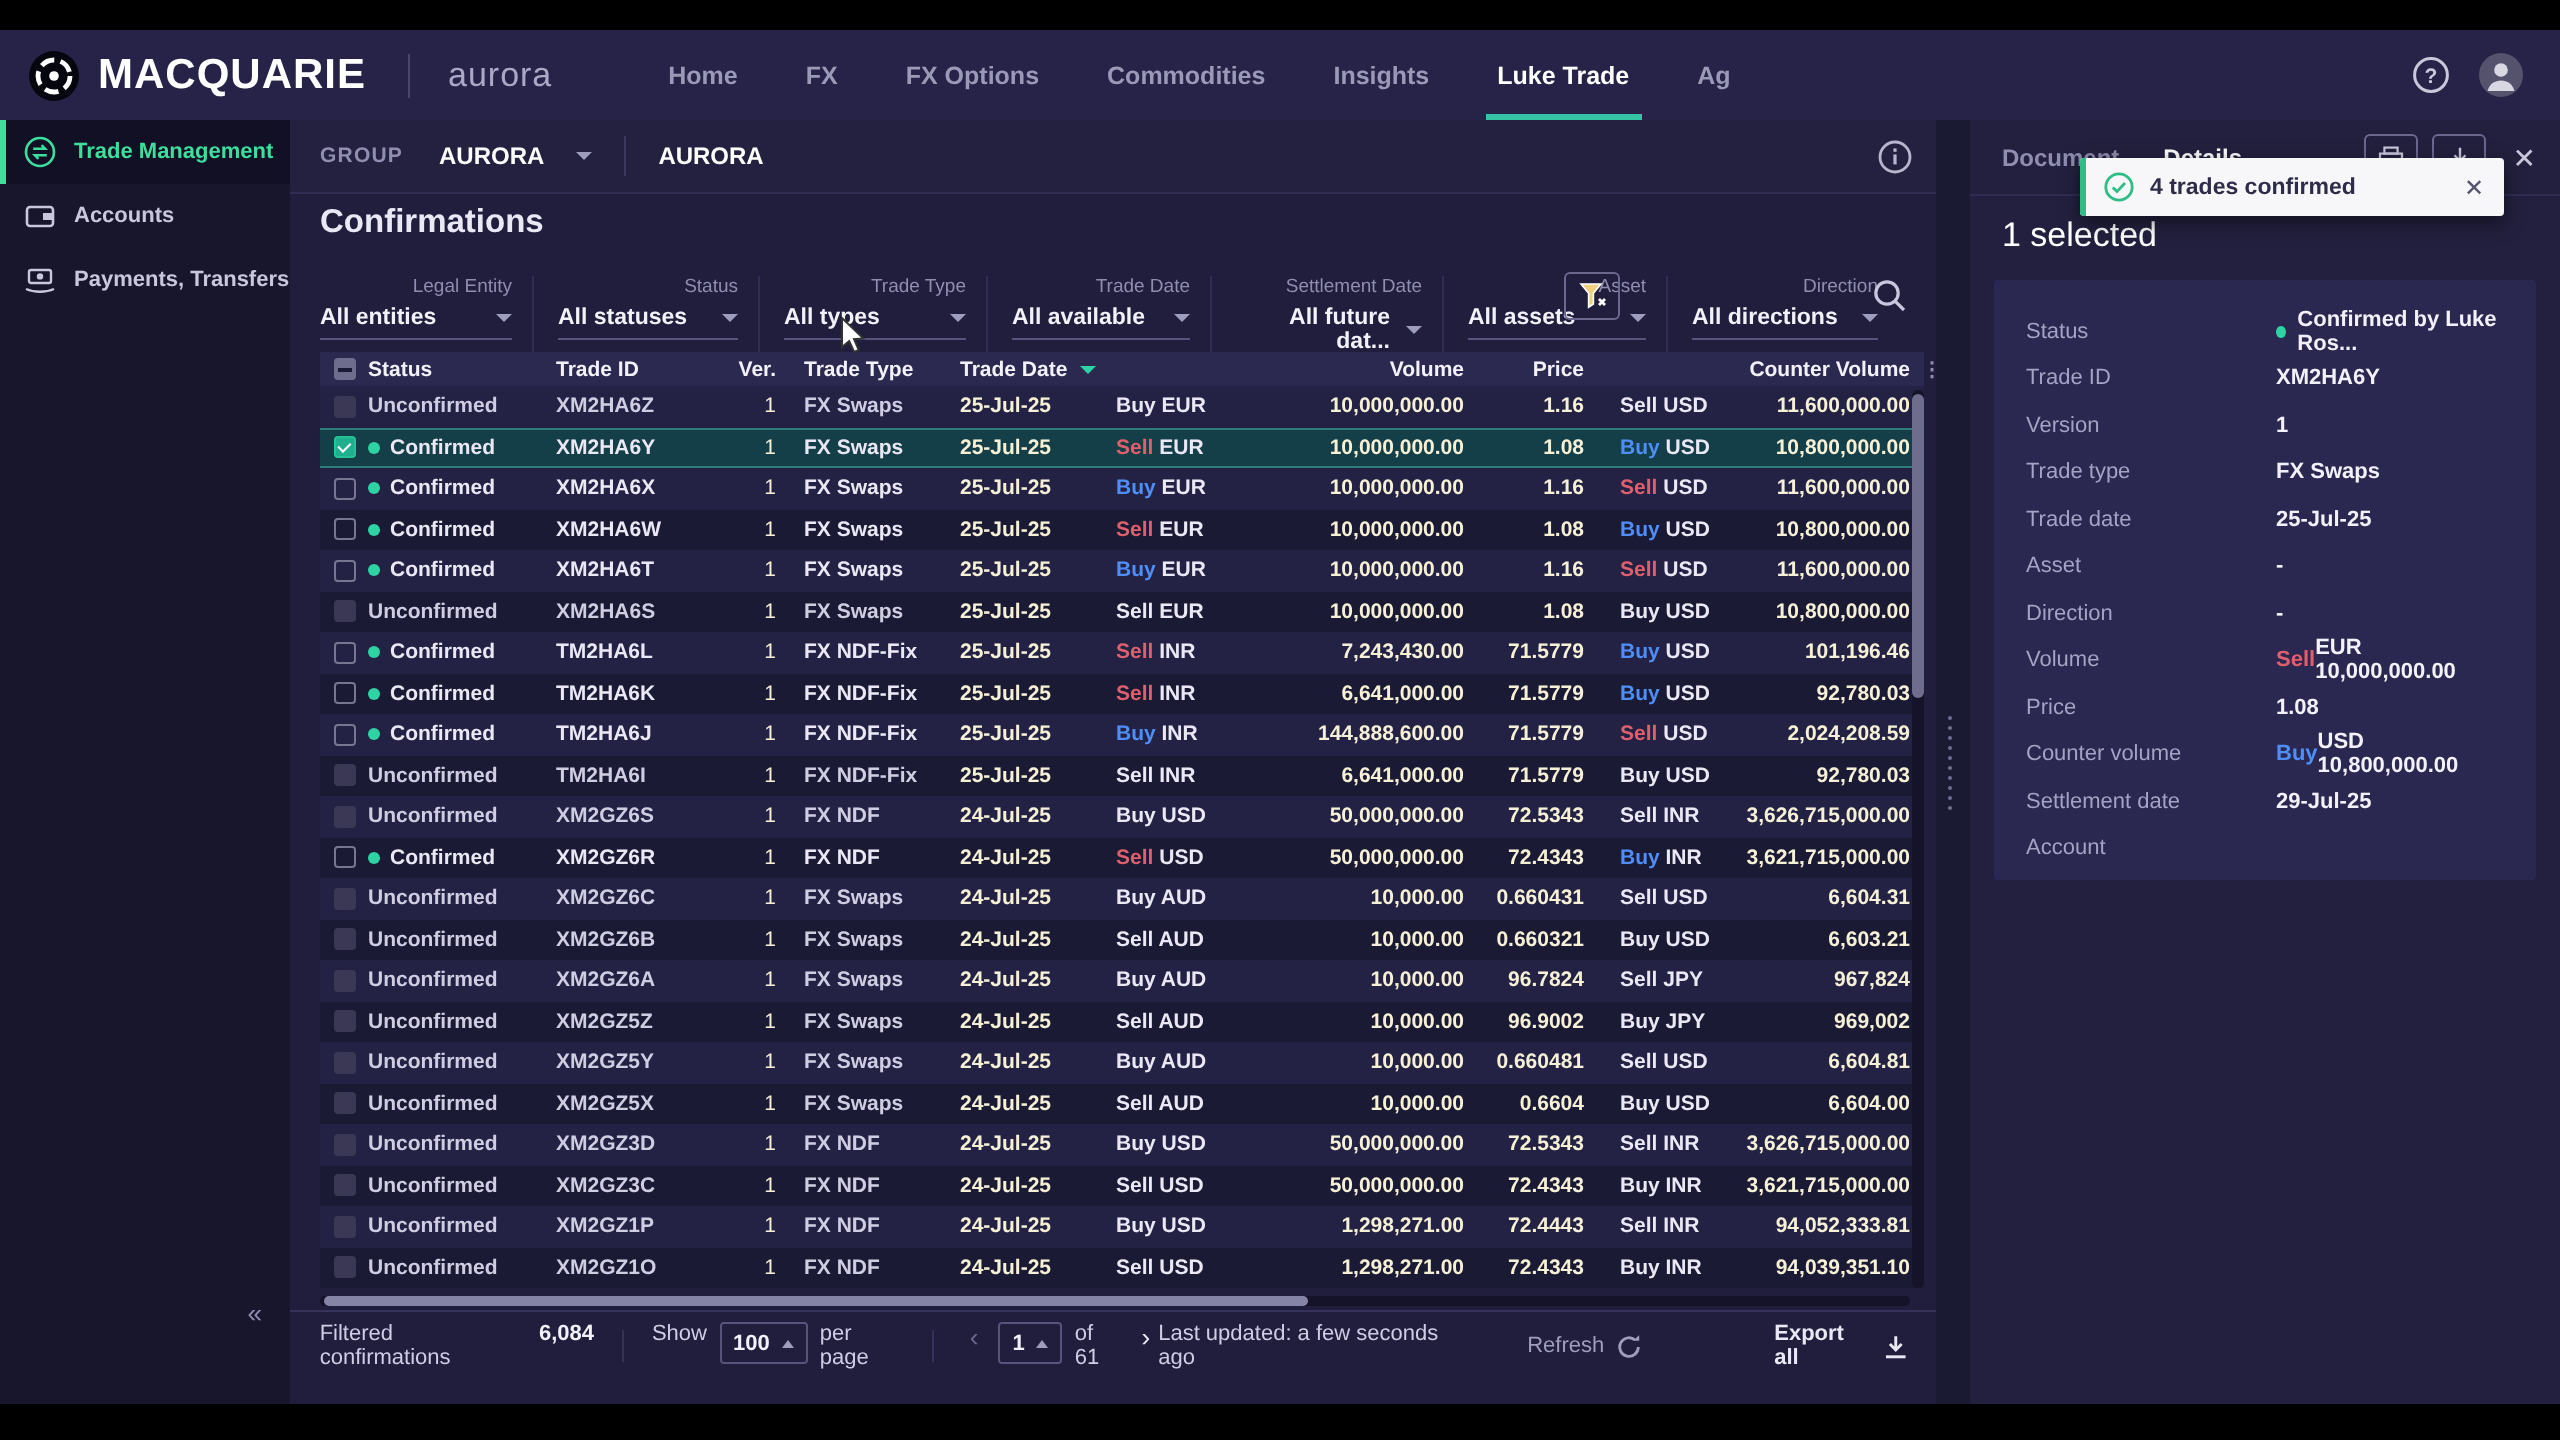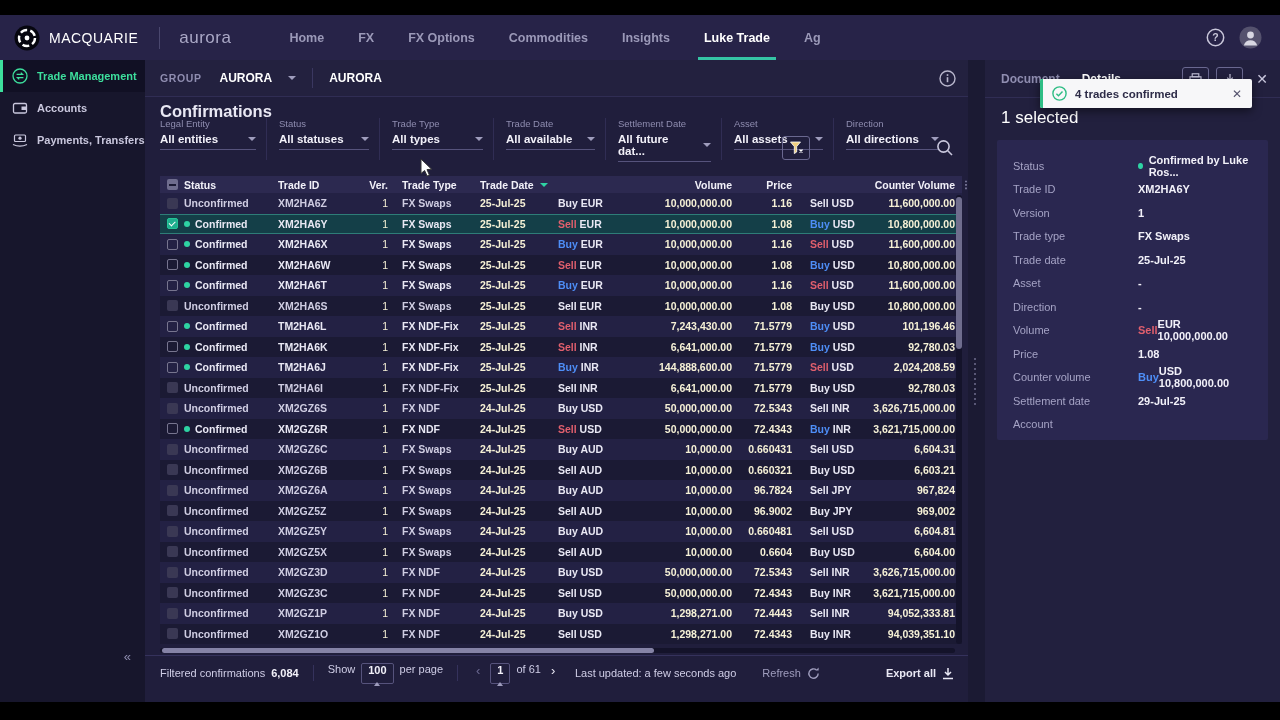--- a/index.html
+++ b/index.html
@@ -5,21 +5,21 @@
   html,body{margin:0;padding:0;background:#000;}
   body{width:1280px;height:720px;overflow:hidden;font-family:"Liberation Sans",sans-serif;
        -webkit-font-smoothing:antialiased;}
   .stage{position:absolute;top:0;left:0;width:1280px;height:720px;background:#000;}
 
   
   .appbar{position:absolute;left:0;top:15px;width:1280px;height:45px;background:#272348;
           display:flex;align-items:center;}
   .logo-wrap{display:flex;align-items:center;gap:9px;padding-left:14px;}
   .logo-circle{width:26px;height:26px;}
-  .brand-name{color:#fff;font-size:14px;font-weight:normal;letter-spacing:.5px;}
+  .brand-name{color:#fff;font-size:21px;font-weight:bold;letter-spacing:.5px;}
   .brand-div{width:1px;height:22px;background:#4a476e;margin:0 10px 0 12px;}
   .brand-product{color:#aaa8c6;font-size:17px;letter-spacing:.5px;}
   .topnav{display:flex;align-items:center;gap:34px;margin-left:58px;height:45px;}
   .topnav .nav-item{color:#9b99b8;font-size:12.5px;font-weight:bold;height:45px;display:flex;
           align-items:center;position:relative;cursor:pointer;}
   .topnav .nav-item.active{color:#fff;}
   .topnav .nav-item.active::after{content:"";position:absolute;left:-6px;right:-6px;bottom:0;
           height:3px;background:#35c4a5;}
   .appbar-right{margin-left:auto;display:flex;align-items:center;gap:14px;padding-right:18px;}
 
@@ -40,21 +40,21 @@
   .group-sel{display:flex;align-items:center;gap:8px;margin-left:18px;color:#fff;font-size:12px;font-weight:bold;cursor:pointer;}
   .gb-div{width:1px;height:20px;background:#3a3760;margin:0 16px;}
   .group-crumb{color:#fff;font-size:12px;font-weight:bold;}
   .groupbar .info{margin-left:auto;margin-right:12px;cursor:pointer;}
 
   
   .main{position:absolute;left:145px;top:97px;width:823px;height:605px;background:#201e3c;}
   .page-title{position:absolute;left:15px;top:5px;color:#e9e8f4;font-size:16.5px;font-weight:600;}
 
   
-  .filters{position:absolute;left:15px;top:21px;height:42px;display:flex;}
+  .filters{position:absolute;left:15px;top:41px;height:42px;display:flex;text-align:right;}
   .fcell{padding:0 10px 0 12px;border-left:1px solid #302d54;display:flex;flex-direction:column;cursor:pointer;}
   .fcell:first-child{border-left:none;padding-left:0;}
   .flabel{color:#8f8db0;font-size:9.5px;margin-bottom:4px;}
   .fval{display:flex;align-items:center;justify-content:space-between;color:#f2f1f9;font-size:11.5px;
         font-weight:bold;border-bottom:1px solid #56537c;padding-bottom:4px;}
   .chev{width:0;height:0;border-left:4px solid transparent;border-right:4px solid transparent;
         border-top:4px solid #9f9dbd;margin-left:8px;}
   .filter-clear{position:absolute;left:637px;top:39px;width:26px;height:22px;border:1px solid #6a6890;
         border-radius:3px;display:flex;align-items:center;justify-content:center;cursor:pointer;}
   .search-btn{position:absolute;right:14px;top:42px;cursor:pointer;}
@@ -101,21 +101,21 @@
   .vthumb{position:absolute;left:0;top:2px;width:6px;height:152px;background:#6f6d8e;border-radius:3px;}
 
   
   .hscroll{position:absolute;left:15px;top:551px;width:795px;height:5px;background:#14132a;border-radius:3px;}
   .hthumb{position:absolute;left:2px;top:0;width:492px;height:5px;background:#8583a6;border-radius:3px;}
   .footer{position:absolute;left:0;top:558px;width:823px;height:34px;border-top:1px solid #35325c;
           display:flex;align-items:center;font-size:11px;color:#cfcde6;}
   .footer .grp{display:flex;align-items:flex-start;gap:6px;}
   .fdiv{width:1px;height:16px;background:#35325c;margin:0 14px;}
   .selbox{border:1px solid #56537c;border-radius:2px;height:19px;display:flex;align-items:center;
-          gap:6px;padding:0 6px;color:#f2f1f9;font-weight:bold;cursor:pointer;flex-direction:column;}
+          gap:6px;padding:0 6px;color:#f2f1f9;font-weight:bold;cursor:pointer;}
   .caret-up{width:0;height:0;border-left:3.5px solid transparent;border-right:3.5px solid transparent;
           border-bottom:4px solid #9f9dbd;}
   .pgchev{font-size:13px;color:#6a6890;cursor:pointer;padding:0 4px;}
   .pgchev.on{color:#e9e8f4;}
   .footer .right{margin-left:auto;display:flex;align-items:center;gap:0;padding-right:14px;}
   .refresh,.export{display:flex;align-items:center;gap:6px;cursor:pointer;}
   .refresh{color:#9f9dbd;margin-left:26px;}
   .export{color:#e9e8f4;font-weight:bold;margin-left:36px;padding-left:30px;}
 
   

